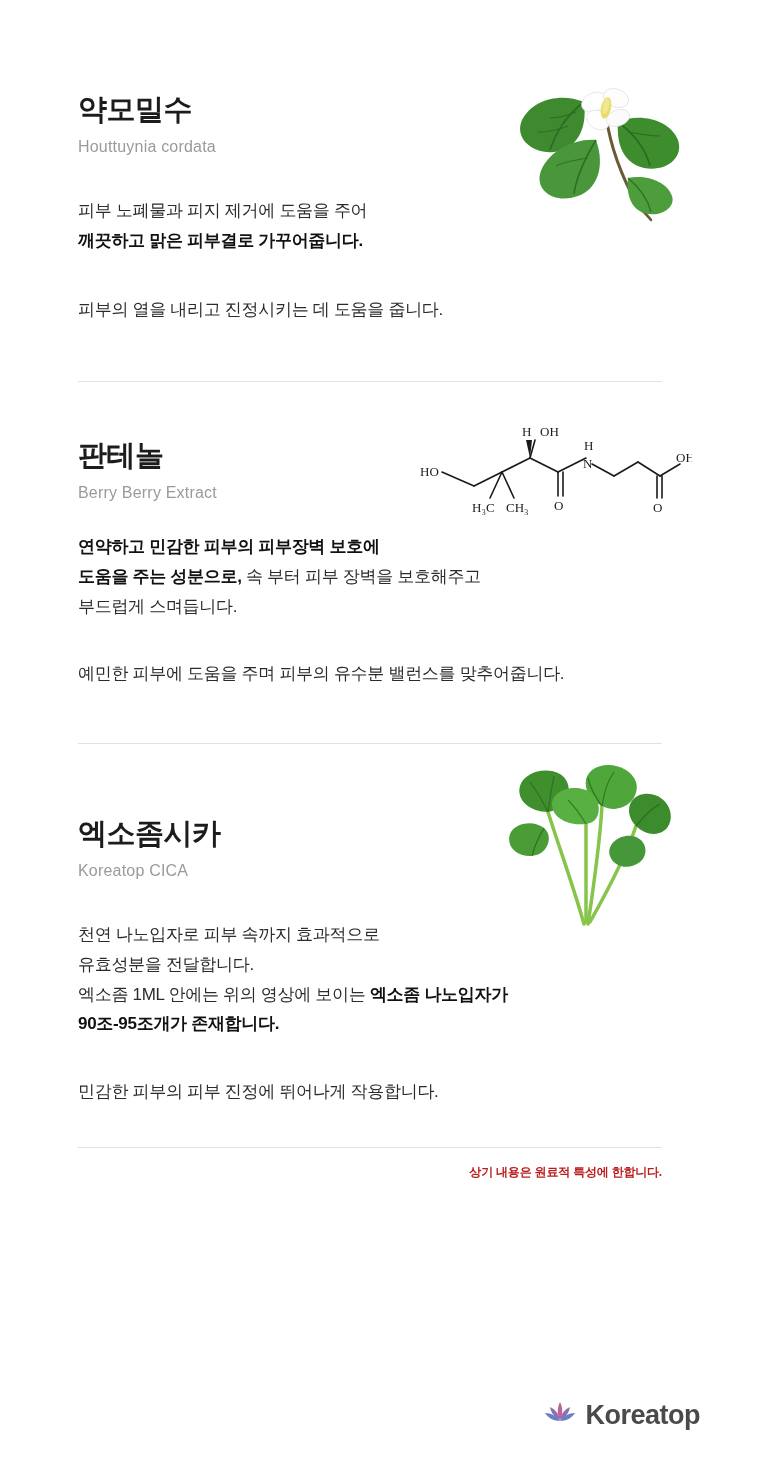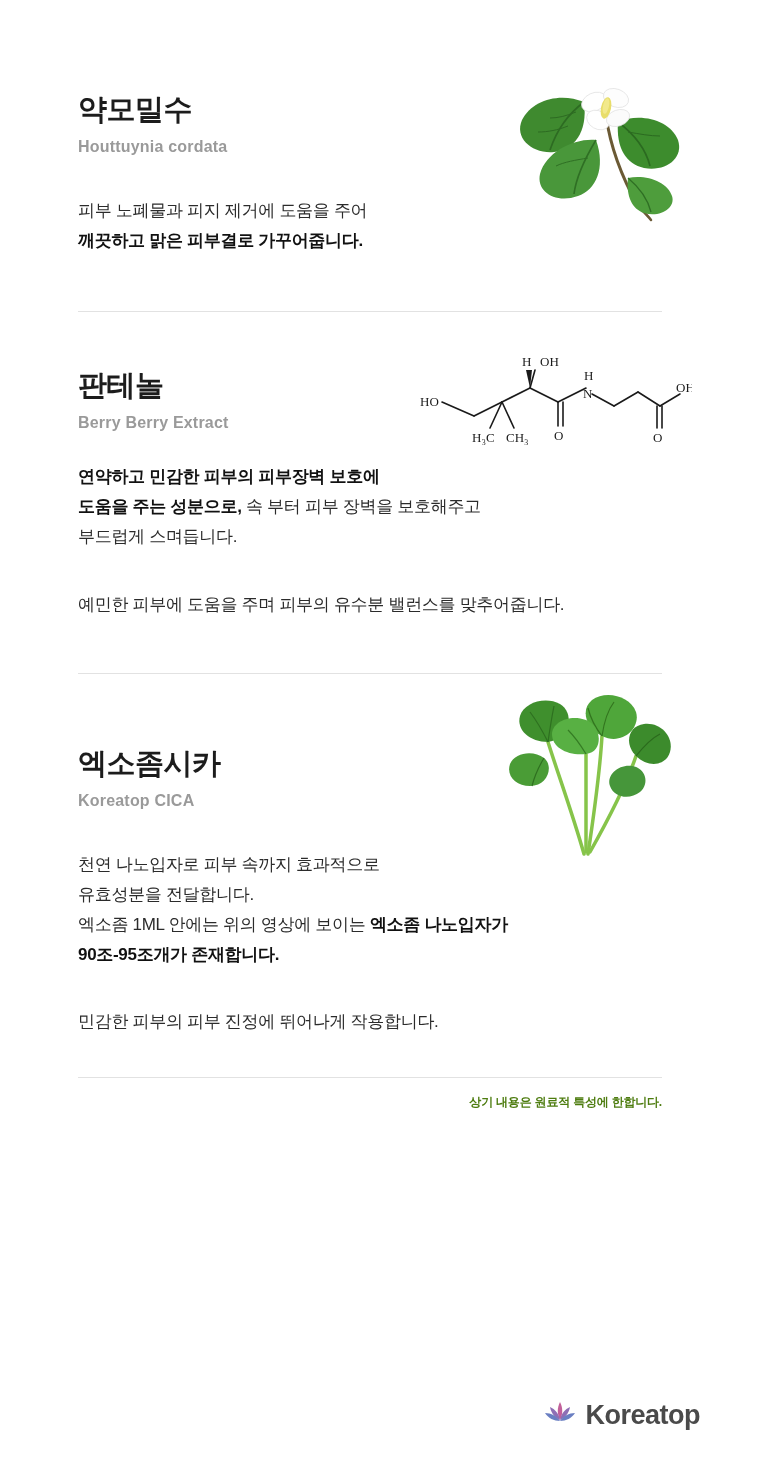--- a/index.html
+++ b/index.html
@@ -32,21 +32,21 @@
     font-size: 29px;
     font-weight: bold;
     letter-spacing: -0.5px;
     color: #1c1c1c;
     margin: 0;
     line-height: 1.2;
   }
   .ing-sub {
     font-size: 16px;
     color: #9a9a9a;
-    font-weight: bold;
+    font-weight: normal;
     letter-spacing: 0.2px;
     margin: 10px 0 0 0;
     line-height: 1.2;
   }
 
   .body-block {
     font-size: 17px;
     line-height: 1.75;
     color: #2b2b2b;
     letter-spacing: -0.3px;
@@ -96,21 +96,21 @@
     position: absolute;
     right: 60px;
     top: 20px;
     width: 190px;
     height: 170px;
   }
 
   .footnote {
     text-align: right;
     font-size: 12px;
-    color: #4d7c0f;
+    color: #b91c1c;
     padding: 16px 78px 0 0;
     letter-spacing: -0.2px;
     font-weight: bold;
   }
 
   .brand {
     position: absolute;
     right: 40px;
     bottom: 34px;
     display: flex;
@@ -169,20 +169,23 @@
     </div>
 
     <h2 class="ing-title">약모밀수</h2>
     <p class="ing-sub">Houttuynia cordata</p>
 
     <div class="body-block body-1">
       <span class="ln">피부 노폐물과 피지 제거에 도움을 주어</span>
       <span class="ln bold">깨끗하고 맑은 피부결로 가꾸어줍니다.</span>
     </div>
 
+    <div class="body-block body-2">
+      <span class="ln">피부의 열을 내리고 진정시키는 데 도움을 줍니다.</span>
+    </div>
 
     <div class="spacer-sec1"></div>
   </div>
 
   <div class="divider"></div>
 
   <div class="section" id="sec2">
 
     <div class="art-molecule">
       <svg viewBox="0 0 290 110" width="290" height="110" aria-hidden="true">

